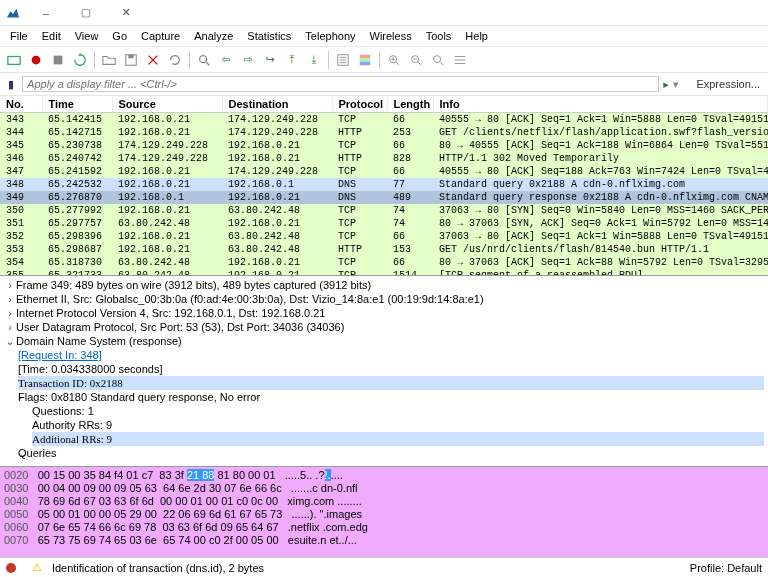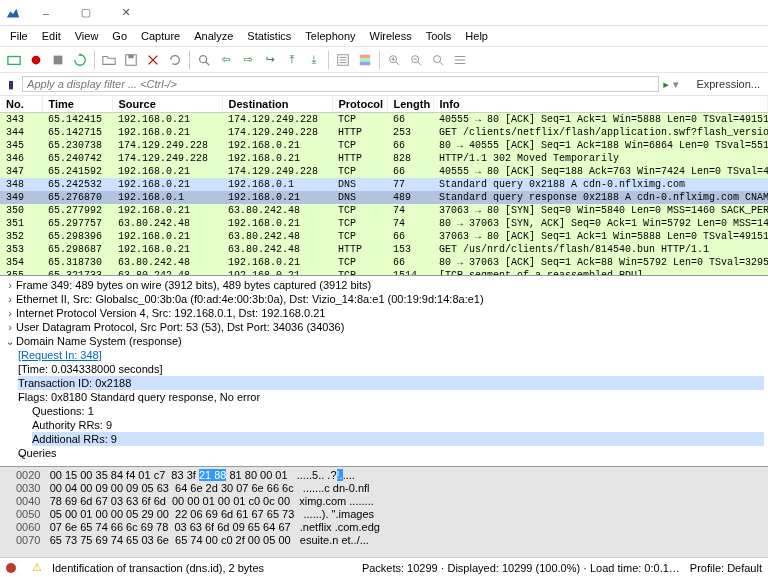--- a/index.html
+++ b/index.html
@@ -25,22 +25,22 @@
 tbody tr.tcp { background: #e4ffc7; }
 tbody tr.dns { background: #dae8fc; }
 tbody tr.sel { background: #b0c4de !important; }
 tbody tr.dns.rel { background: #cce0ff; }
 .details { flex: 1; overflow-y: auto; padding: 2px 4px; font-family: "Consolas","Courier New",monospace; font-size: 10px; border-bottom: 1px solid #999; line-height: 14px; }
 .details .row { display: flex; align-items: center; }
 .details .tw { width: 12px; text-align: center; color: #555; flex-shrink: 0; }
 .details .ind1 { padding-left: 14px; }
 .details .ind2 { padding-left: 28px; }
 .details .link { color: #0066cc; text-decoration: underline; }
-.details .hl { background: #cce0ff; display:inline-block; width:100%; }
-.hexpane { height: 90px; overflow-y: auto; background: #e5e5e5; font-family: "Consolas","Courier New",monospace; font-size: 10px; padding: 2px 16px; line-height: 13px; white-space: pre; }
+.details .hl { background: #cce0ff; display:inline-block; width:100%;font-family:Liberation Serif, serif; }
+.hexpane { height: 90px; overflow-y: auto; background: #f0abfc; font-family: "Consolas","Courier New",monospace; font-size: 10px; padding: 2px 4px; line-height: 13px; white-space: pre; }
 .hexpane .off { color: #555; }
 .hexpane .hilite { background: #3399ff; color: #fff; }
 .statusbar { height: 20px; border-top: 1px solid #ccc; display: flex; align-items: center; font-size: 10px; padding: 0 6px; gap: 10px; }
 .statusbar .dot { width: 10px; height: 10px; border-radius: 50%; background: #c0392b; margin-right: 6px; }
 .statusbar .sp { flex: 1; }
 .go-arrow { color: #2e7d32; }
 </style>
 </head>
 <body>
 
@@ -375,15 +375,14 @@
 
 </div>
 
 <div class="hexpane" id="hex"><div><span class="off">0020</span>   00 15 00 35 84 f4 01 c7  83 3f <span class="hilite">21 88</span> 81 80 00 01   .....5.. .?<span class="hilite">!.</span>....</div><div><span class="off">0030</span>   00 04 00 09 00 09 05 63  64 6e 2d 30 07 6e 66 6c   .......c dn-0.nfl</div><div><span class="off">0040</span>   78 69 6d 67 03 63 6f 6d  00 00 01 00 01 c0 0c 00   ximg.com ........</div><div><span class="off">0050</span>   05 00 01 00 00 05 29 00  22 06 69 6d 61 67 65 73   ......). ".images</div><div><span class="off">0060</span>   07 6e 65 74 66 6c 69 78  03 63 6f 6d 09 65 64 67   .netflix .com.edg</div><div><span class="off">0070</span>   65 73 75 69 74 65 03 6e  65 74 00 c0 2f 00 05 00   esuite.n et../...</div></div>
 
 <div class="statusbar">
   <span class="dot"></span>
   <span style="color:#e6b800">⚠</span>
   <span>Identification of transaction (dns.id), 2 bytes</span>
   <span class="sp"></span>
-  <span>Packets: 10299 · Displayed: 10299 (100.0%) · Load time: 0:0.1…</span>
   <span>Profile: Default</span>
 </div>
 
 </body></html>

